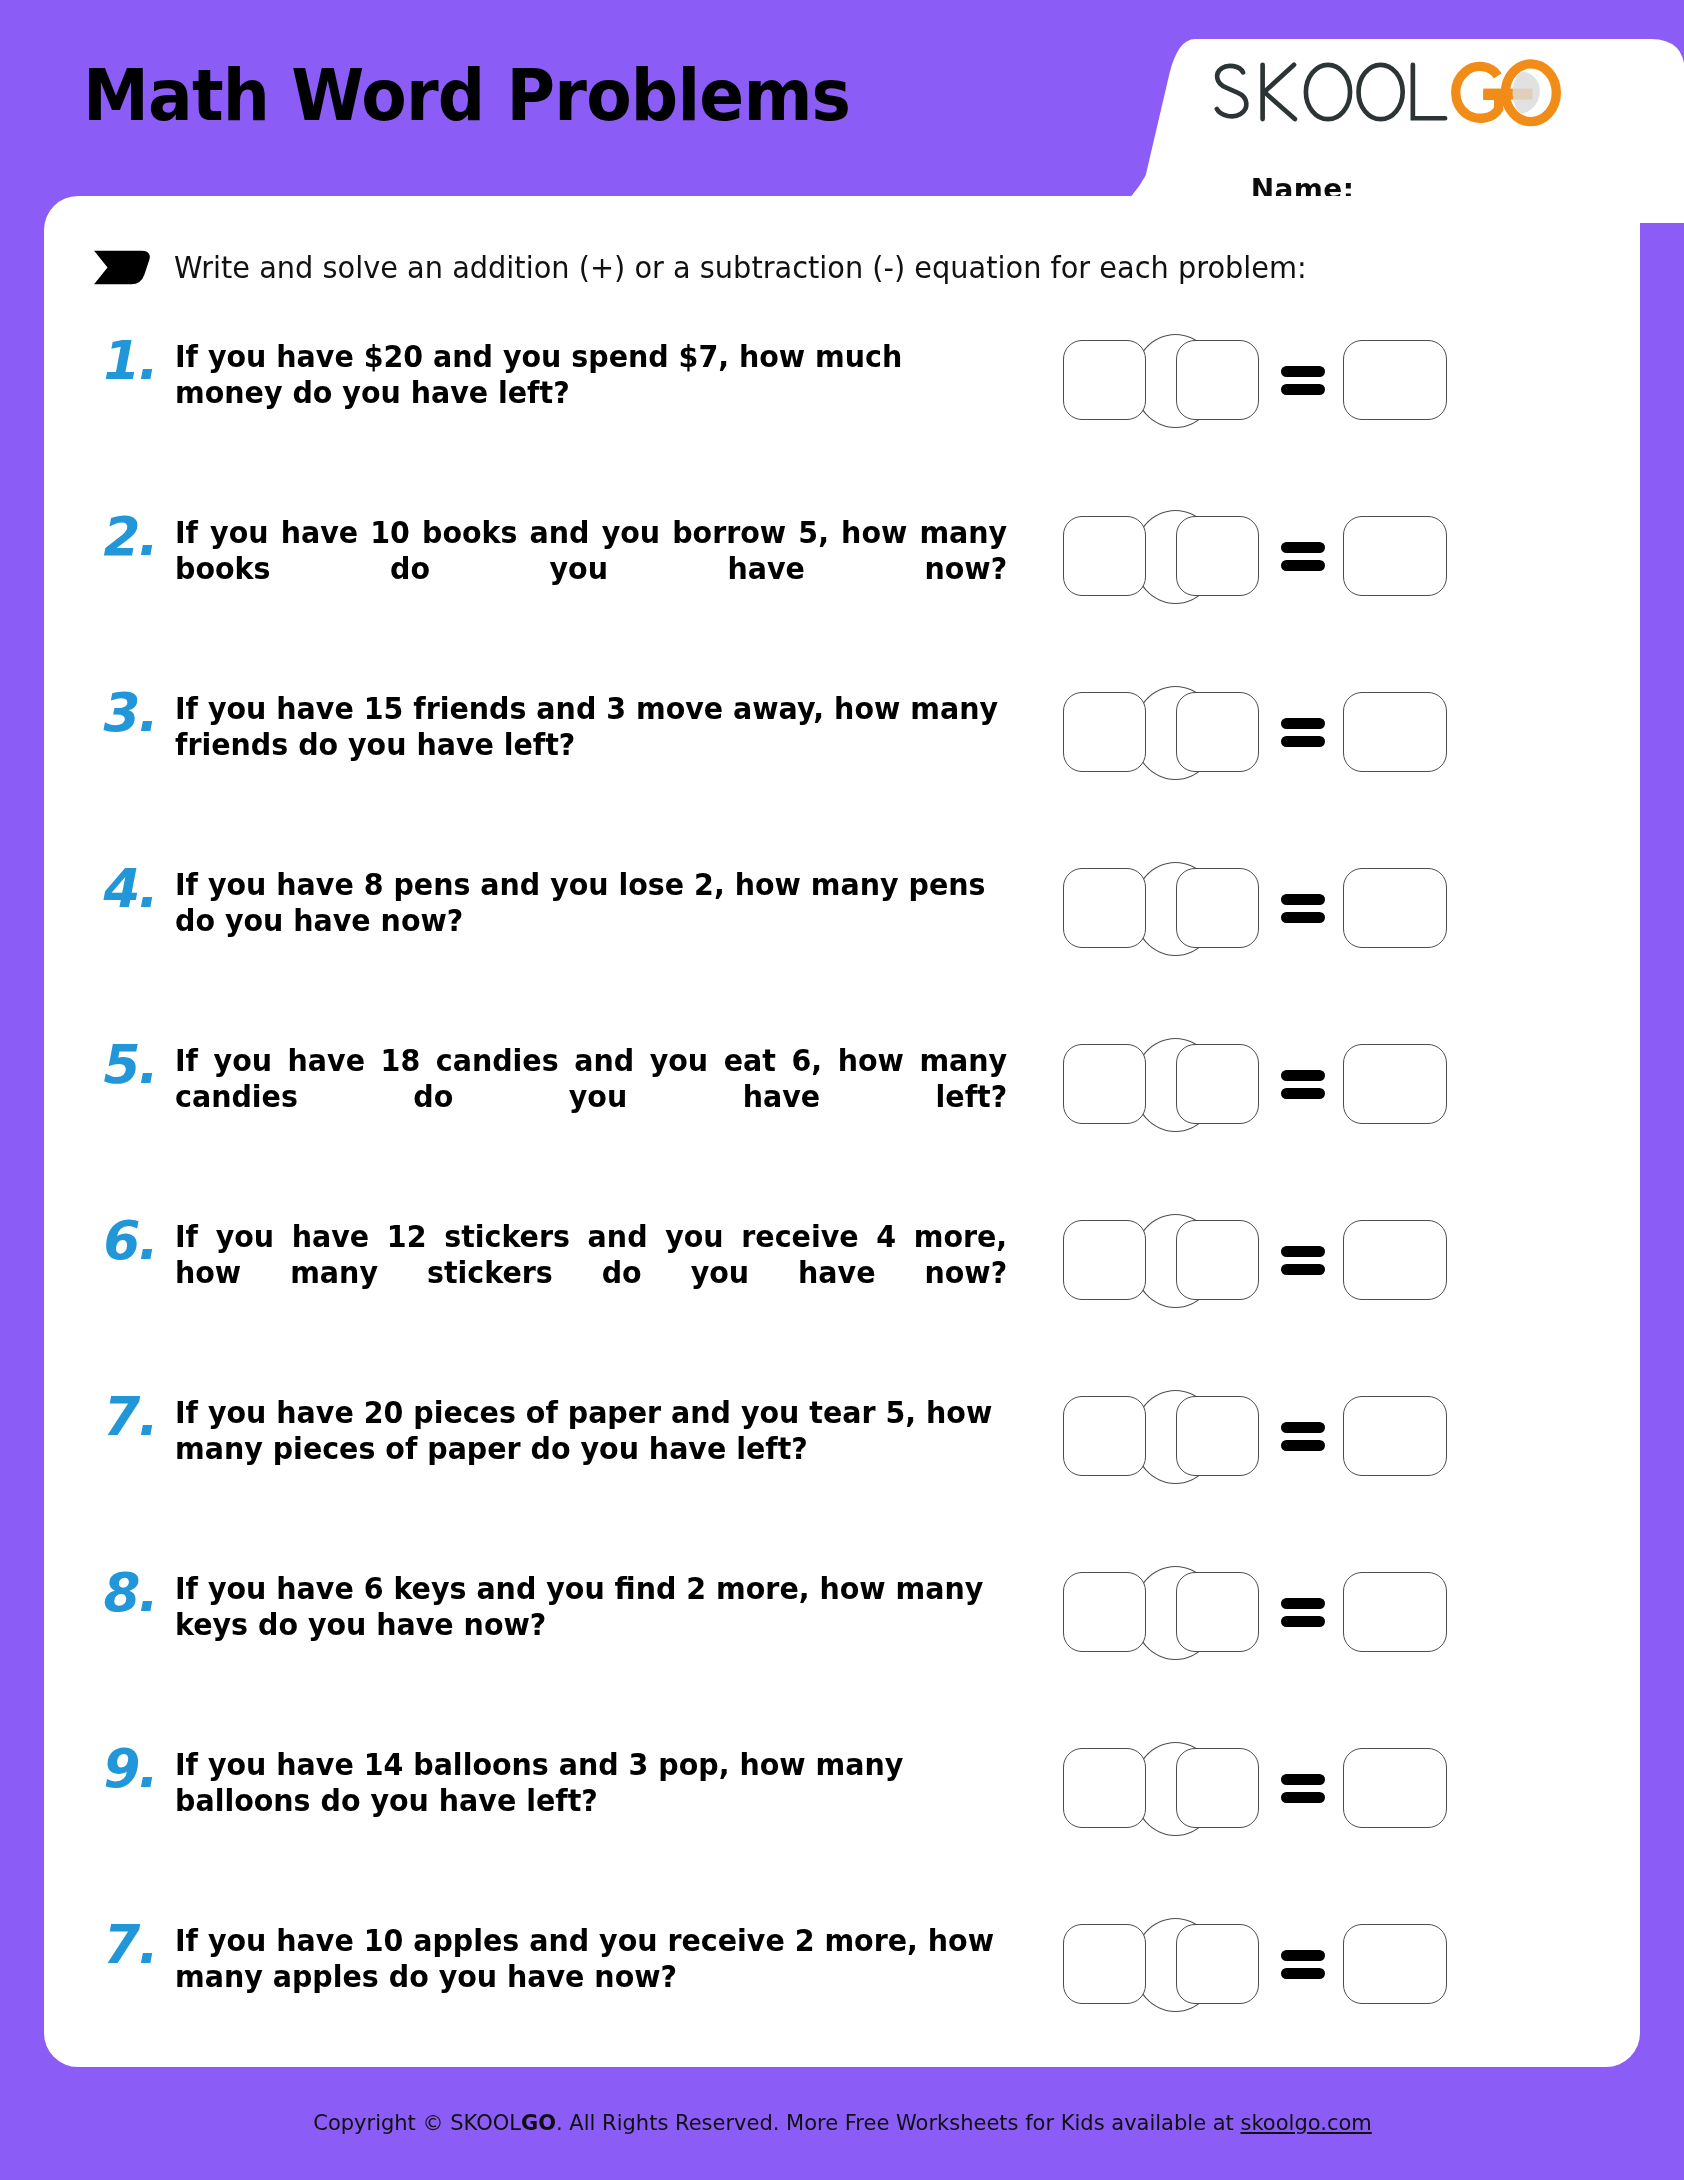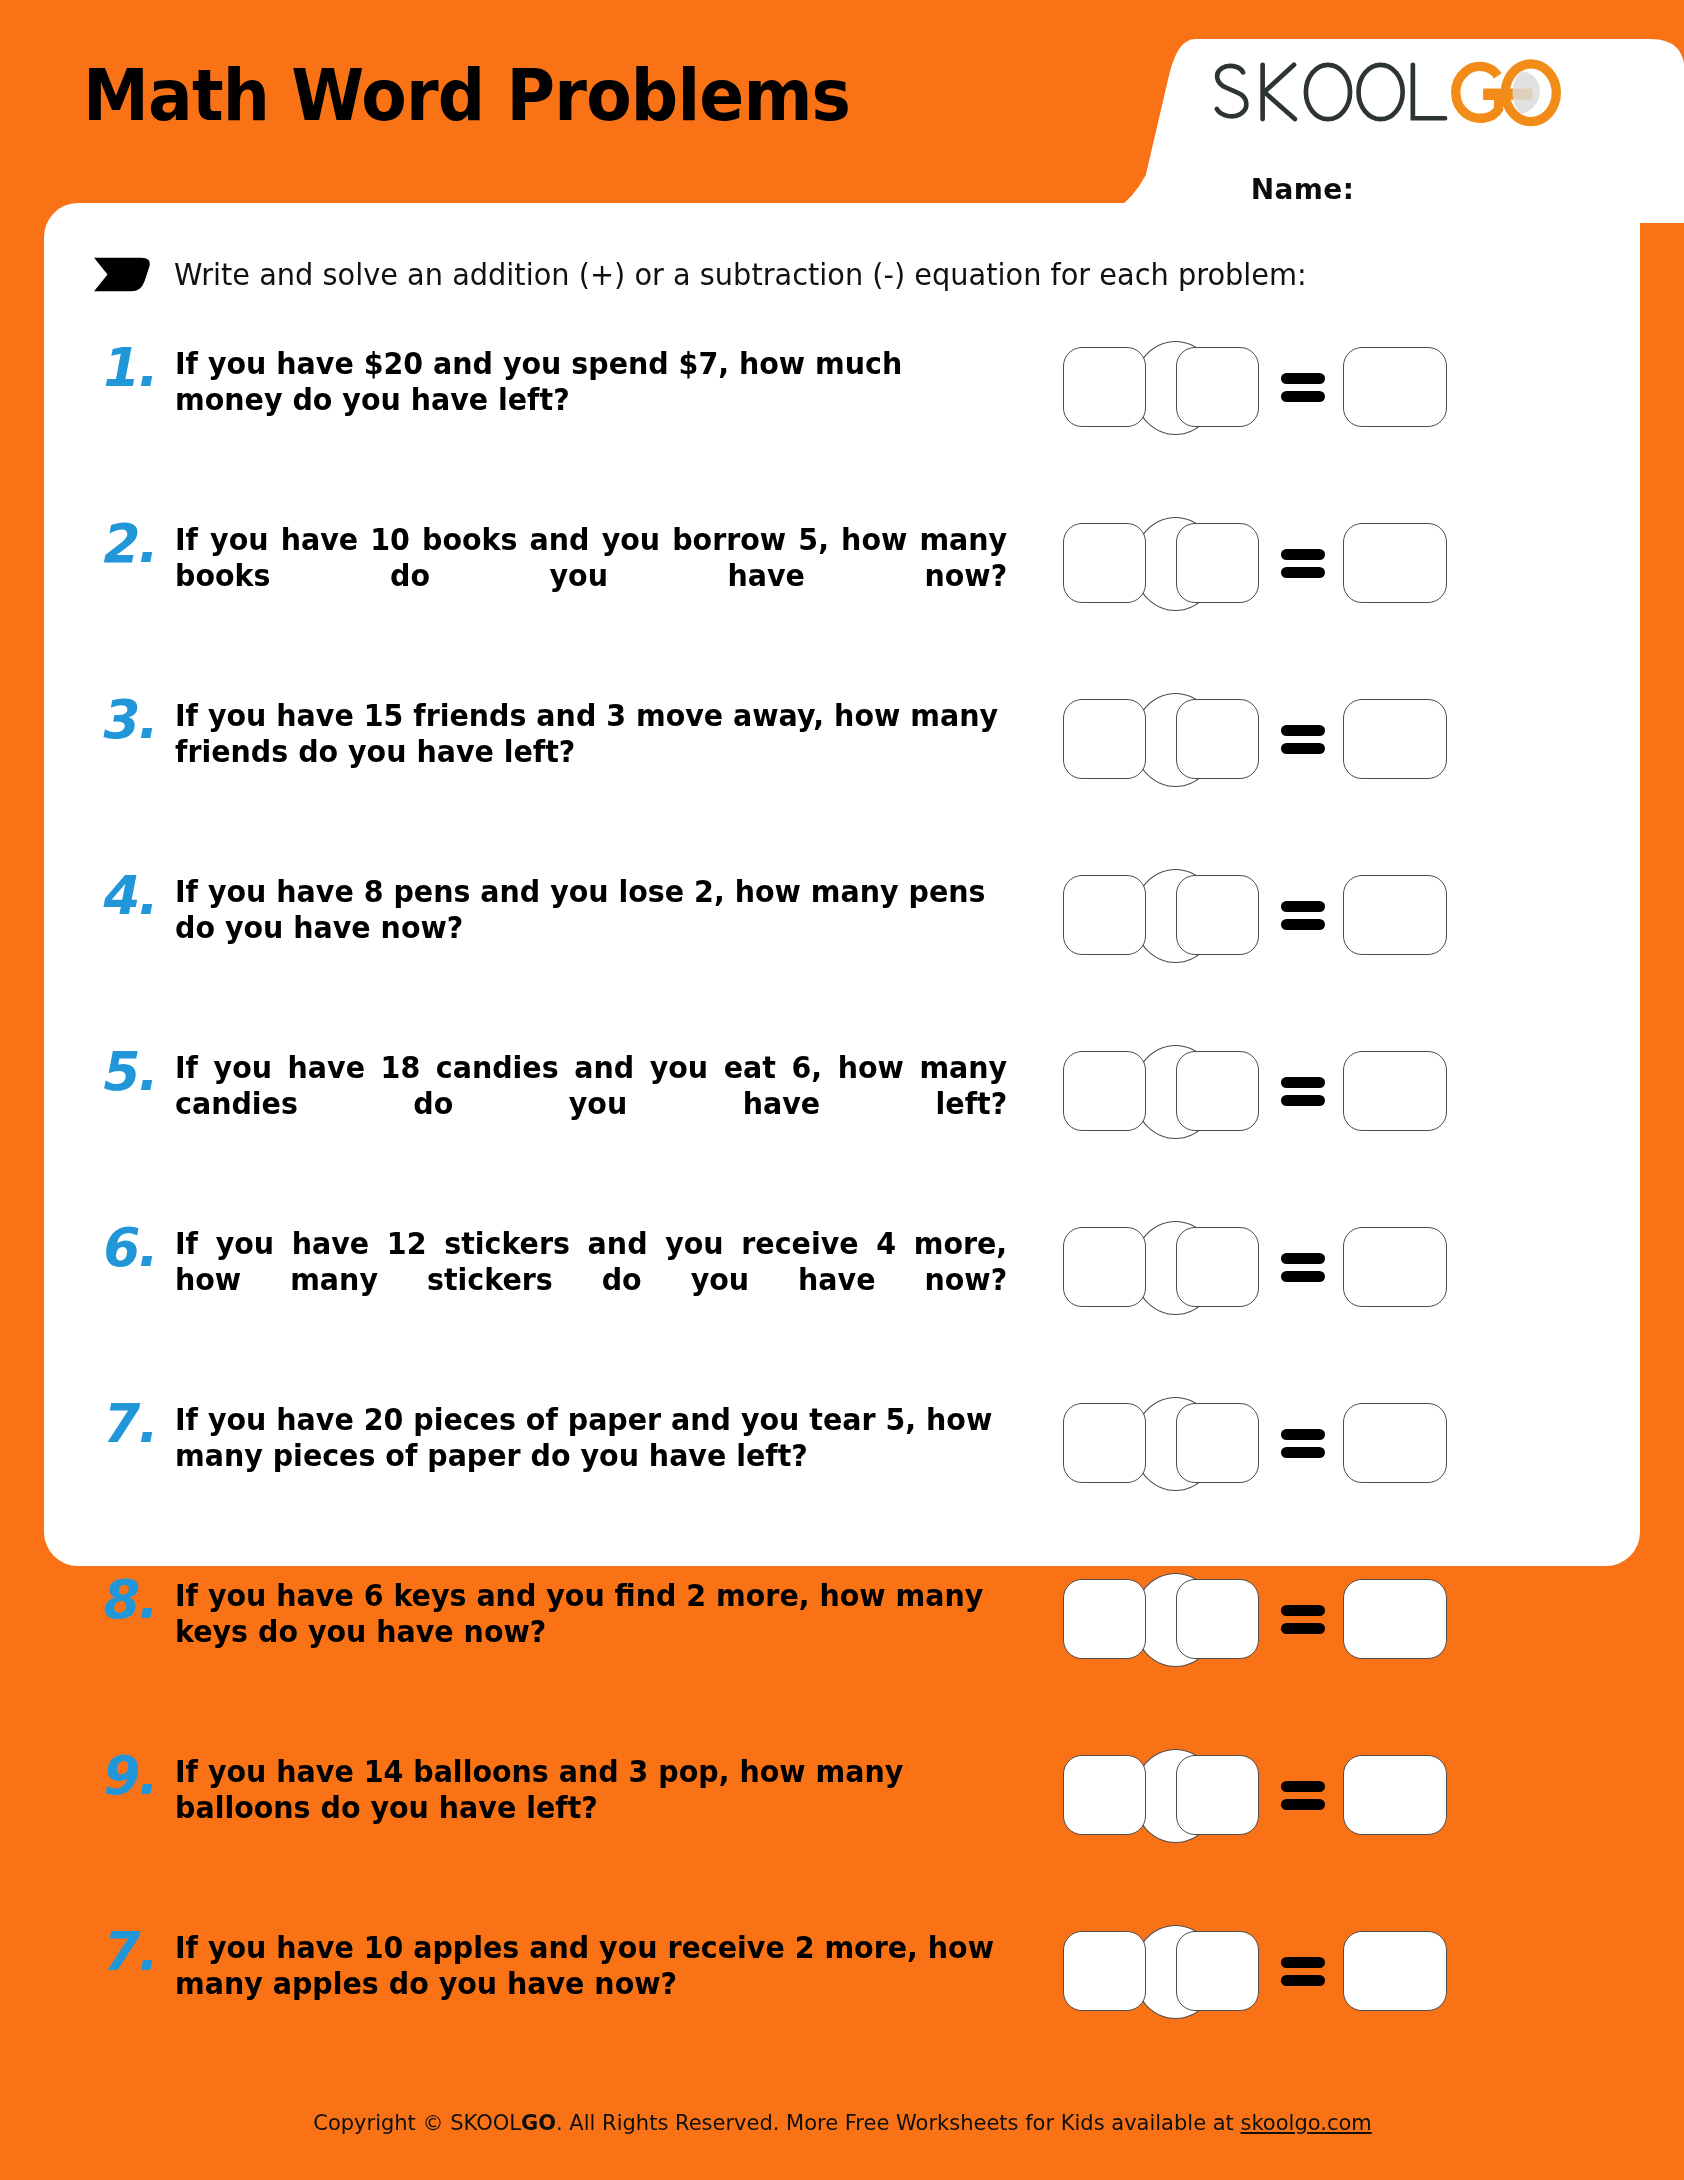--- a/index.html
+++ b/index.html
@@ -14,21 +14,21 @@
     overflow: hidden;
     position: relative;
   }
 
   
   #page {
     position: absolute;
     inset: 0;
     width: 1685px;
     height: 2181px;
-    background: #f97316;
+    background: #8b5cf6;
   }
 
   
   #header {
     position: absolute;
     left: 0;
     top: 0;
     width: 1685px;
     height: 223px;
   }
@@ -85,23 +85,23 @@
     width: 325px;
     height: 2.6px;
     background: #8a8a8a;
     margin-top: 13.6px;
   }
 
   
   #card {
     position: absolute;
     left: 44px;
-    top: 203px;
+    top: 196px;
     width: 1596px;
-    height: 1363px;
+    height: 1871px;
     background: #ffffff;
     border-radius: 34px 0 34px 34px;
   }
 
   
   #instruction-row {
     position: absolute;
     left: 48px;
     top: 53px;
     display: flex;

